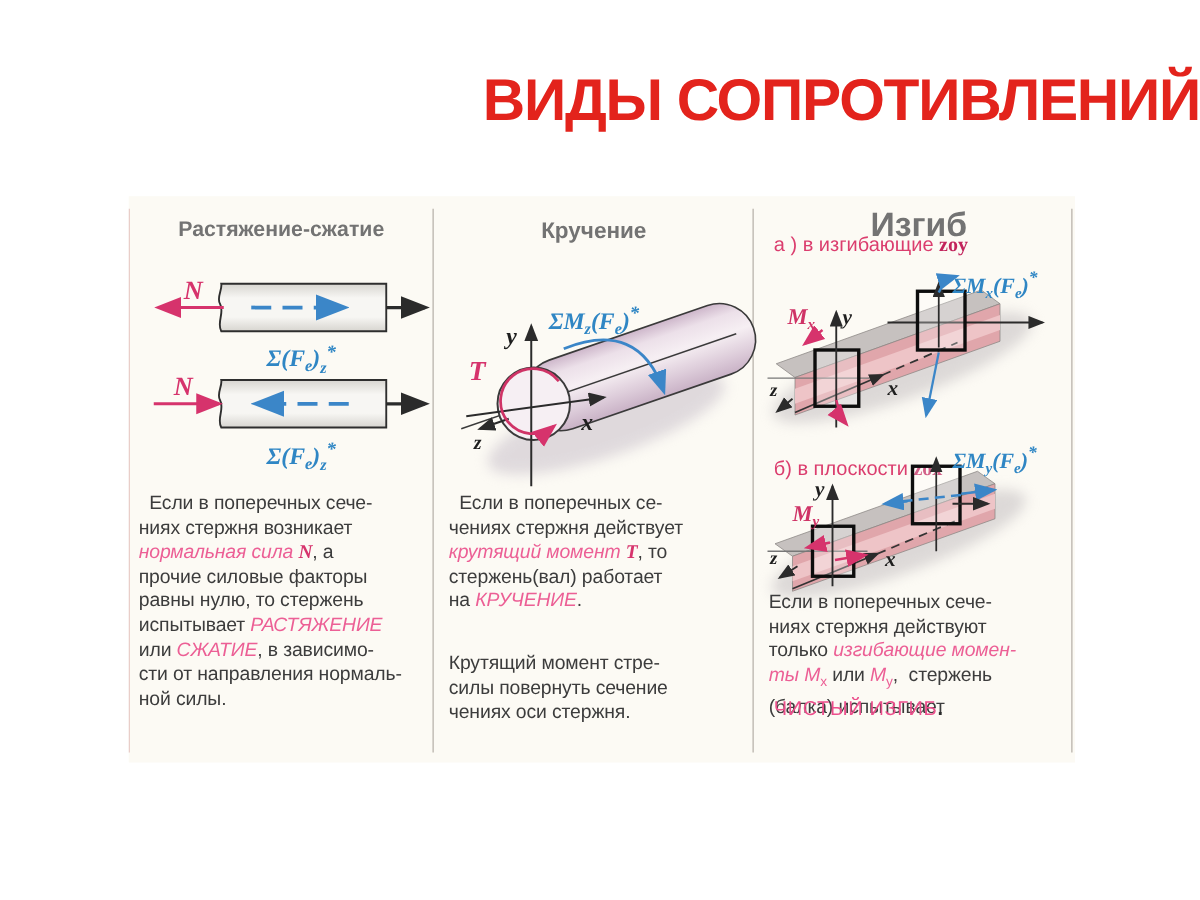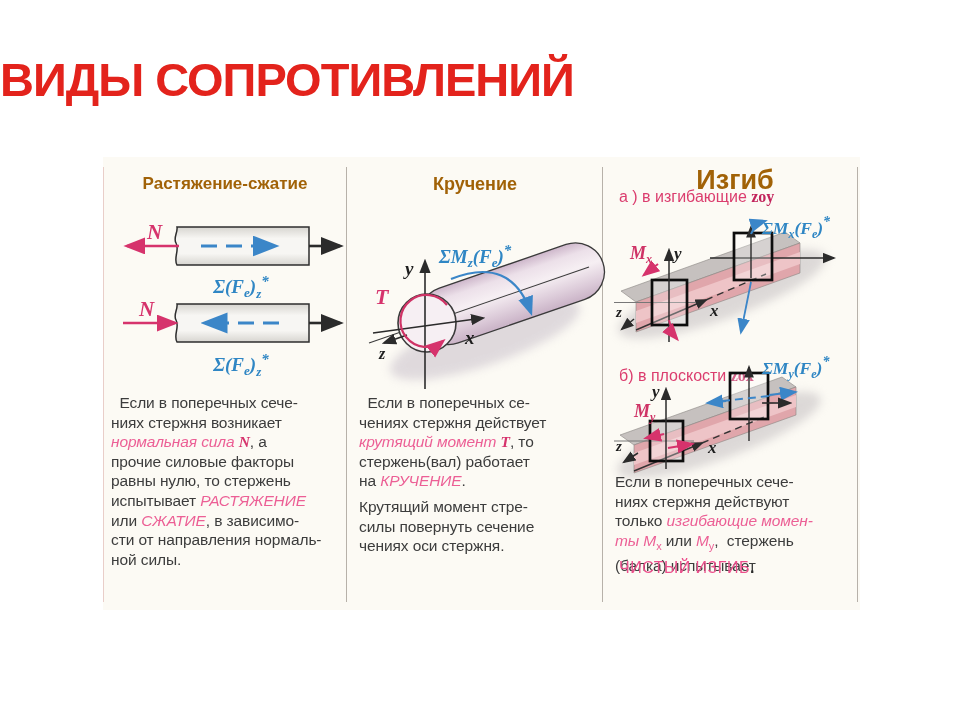--- a/index.html
+++ b/index.html
@@ -1,23 +1,23 @@
 <!DOCTYPE html>
 <html><head>
 <meta charset="utf-8">
 <style>
   html,body{margin:0;padding:0;}
   body{width:960px;height:720px;background:#ffffff;position:relative;overflow:hidden;
        font-family:"Liberation Sans",sans-serif;}
-  .title{position:absolute;top:52px;left:0;width:960px;text-align:left;
+  .title{position:absolute;top:52px;left:0;width:960px;text-align:right;
          font-size:47px;font-weight:bold;letter-spacing:-1px;color:#e3231c;}
   .panel{position:absolute;left:103px;top:157px;width:757px;height:453px;background:#fcfaf4;}
   .vline{position:absolute;top:10px;bottom:8px;width:1px;background:#a59f96;opacity:.8;}
   .vline.pinkish{background:#d8aaa5;opacity:.55;}
-  .col-header{position:absolute;font-weight:bold;color:#a16207;text-align:center;}
+  .col-header{position:absolute;font-weight:bold;color:#737373;text-align:center;}
   .textblock{position:absolute;font-size:15.5px;line-height:19.6px;color:#3c3c3c;letter-spacing:-0.1px;}
   .seg-pink{color:#ec5f95;font-style:italic;}
   .seg-pi{color:#d6336c;font-family:"Liberation Serif",serif;font-style:italic;font-weight:bold;}
   .seg-psub{color:#ec5f95;font-size:11px;vertical-align:-4px;}
   .seg-dark{color:#2b2b2b;font-weight:bold;}
   .sub-header{position:absolute;font-size:16px;color:#db3d6e;}
   .sub-header .plane{font-family:"Liberation Serif",serif;font-weight:bold;color:#c2245c;}
   .conclusion{position:absolute;font-size:16px;color:#ec4f8c;letter-spacing:.5px;}
   svg{position:absolute;overflow:visible;}
   .math{font-family:"Liberation Serif",serif;font-style:italic;font-weight:bold;}
@@ -108,21 +108,21 @@
     <text class="math" x="26" y="122" font-size="16" fill="#1e1e1e">z</text>
 
     <path d="M 94,68 A 26,26 0 1 0 90,104" fill="none" stroke="#cf3366" stroke-width="2.2" marker-end="url(#arrM)"></path>
     <text class="math" x="22" y="67" font-size="22" fill="#d6336c">T</text>
     <path d="M 98,42 Q 158,18 178,76" fill="none" stroke="#3b86c8" stroke-width="2.2" marker-end="url(#arrU)"></path>
     <text class="math" x="86" y="26" font-size="19" fill="#2f86c4"><tspan>ΣM</tspan><tspan font-size="13" dy="4">z</tspan><tspan dy="-4">(F</tspan><tspan font-size="13" dy="4">e</tspan><tspan dy="-4">)</tspan><tspan font-size="15" dy="-8">*</tspan></text>
   </svg>
 
   <div class="textblock" style="left:256px;top:236px;width:236px;">
     <div><span>&nbsp;&nbsp;Если в поперечных се-</span><br><span>чениях стержня действует</span><br><span class="seg-pink">крутящий момент </span><span class="seg-pi">Т</span><span>, то</span><br><span>стержень(вал) работает</span><br><span>на </span><span class="seg-pink">КРУЧЕНИЕ</span><span>.</span></div>
-    <div style="margin-top:6px;"><span>Крутящий момент стре-</span><br><span>силы повернуть сечение</span><br><span>чениях оси стержня.</span></div>
+    <div style="margin-top:30px;"><span>Крутящий момент стре-</span><br><span>силы повернуть сечение</span><br><span>чениях оси стержня.</span></div>
   </div>
 
   <div class="col-header" style="left:509px;top:8px;width:246px;font-size:27px;">Изгиб</div>
 
   <div class="sub-header" style="left:516px;top:31px;"><span>а ) в изгибающие </span><span class="plane">zoy</span></div>
 
   <svg style="left:511px;top:55px;" width="243" height="133" viewBox="0 0 243 133">
     <ellipse cx="108" cy="82" rx="110" ry="25" transform="rotate(-20 108 82)" fill="#bdb8bb" opacity="0.5" filter="url(#soft)"></ellipse>
     <polygon points="22,90 186,31 171,20 7,79" fill="#c6c1bf" stroke="#8a8683" stroke-width="0.6"></polygon>
     <polygon points="22,90 186,31 186,61 22,120" fill="#e0a6ab" stroke="#8a8683" stroke-width="0.6"></polygon>

